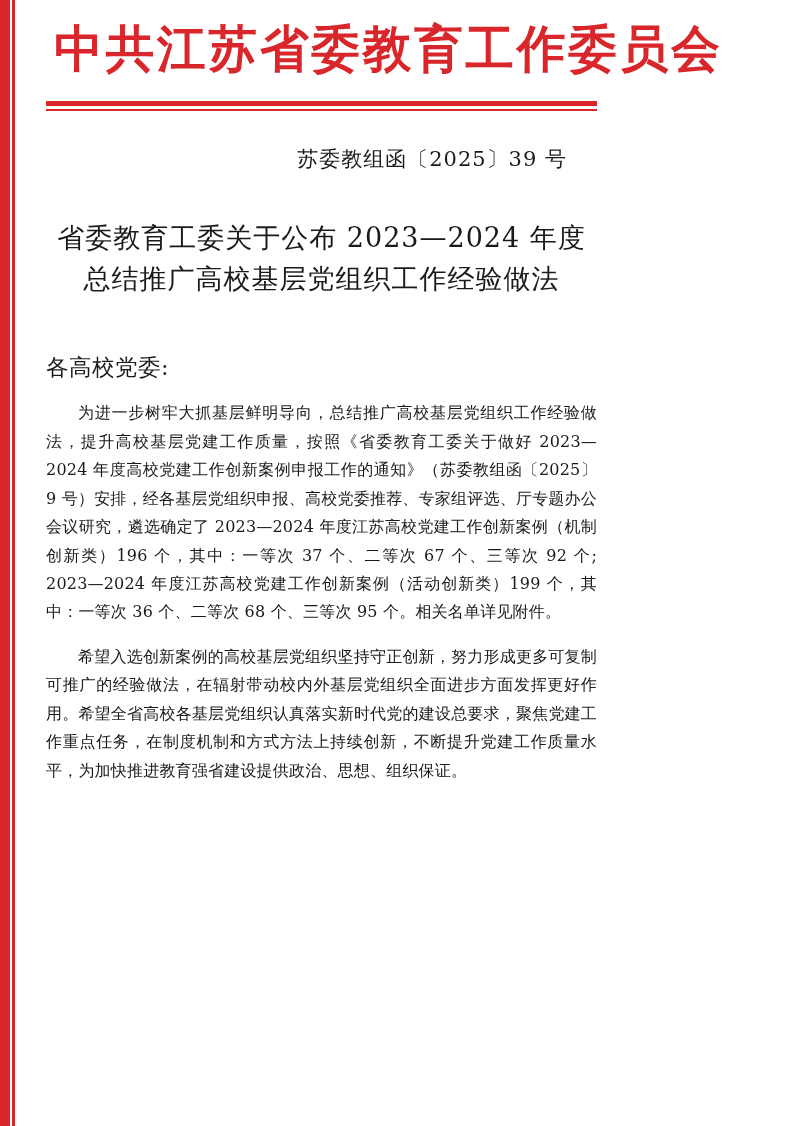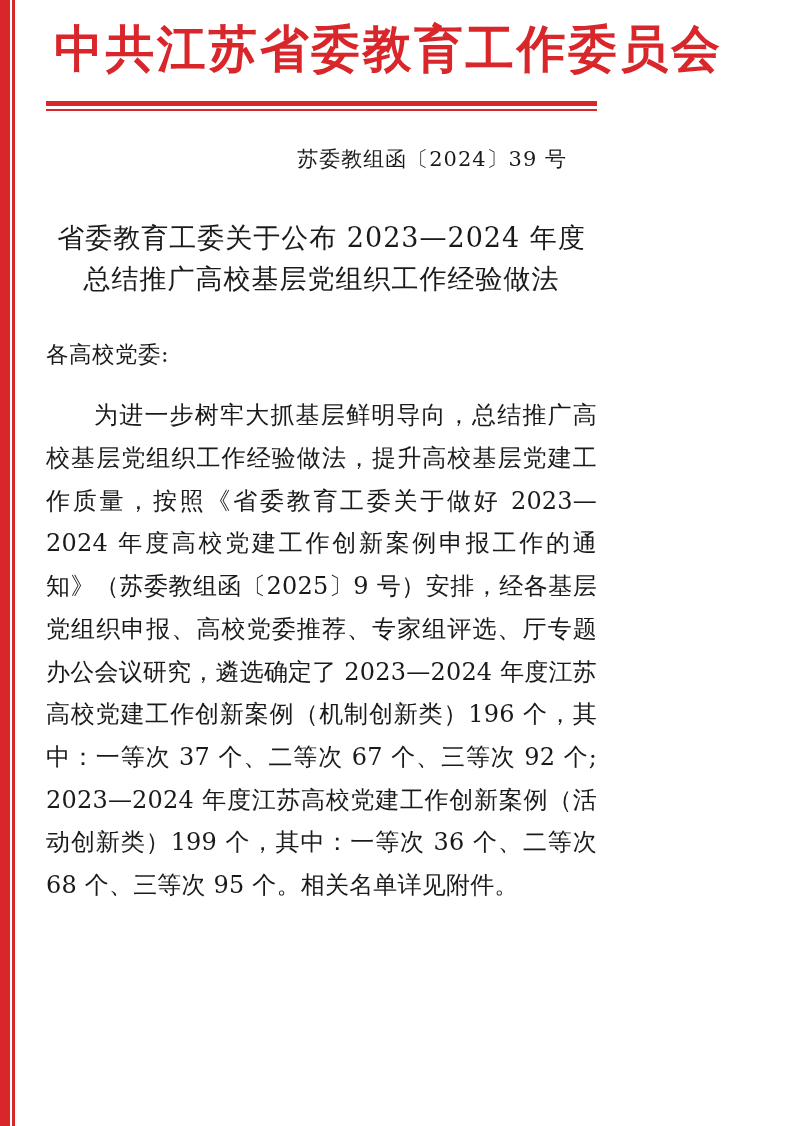--- a/index.html
+++ b/index.html
@@ -72,25 +72,25 @@
     margin-top: 44px;
     letter-spacing: 1px;
   }
   .title .line {
     display: block;
   }
 
   
   .salutation {
     font-size: 22.5px;
-    margin-top: 39px;
+    margin-top: 52px;
     letter-spacing: 0.5px;
   }
   .para {
-    font-size: 24px;
+    font-size: 16px;
     line-height: 1.78;
     text-align: justify;
     text-justify: inter-ideograph;
     text-indent: 2em;
     letter-spacing: 0.2px;
   }
 
   
   .edge-bar {
     position: absolute;
@@ -119,25 +119,26 @@
 
   <div class="letterhead">
     <div class="letterhead-title">中共江苏省委教育工作委员会</div>
   </div>
 
   <div class="rule-wrap">
     <div class="rule-thick"></div>
     <div class="rule-thin"></div>
   </div>
 
-  <div class="docnum">苏委教组函〔2024〕39 号</div>
+  <div class="docnum">苏委教组函〔2025〕39 号</div>
 
   <div class="title">
     <span class="line">省委教育工委关于公布 2023—2024 年度</span>
     <span class="line">总结推广高校基层党组织工作经验做法</span>
   </div>
 
   <div class="salutation">各高校党委:</div>
 
   <p class="para">为进一步树牢大抓基层鲜明导向，总结推广高校基层党组织工作经验做法，提升高校基层党建工作质量，按照《省委教育工委关于做好 2023—2024 年度高校党建工作创新案例申报工作的通知》（苏委教组函〔2025〕9 号）安排，经各基层党组织申报、高校党委推荐、专家组评选、厅专题办公会议研究，遴选确定了 2023—2024 年度江苏高校党建工作创新案例（机制创新类）196 个，其中：一等次 37 个、二等次 67 个、三等次 92 个; 2023—2024 年度江苏高校党建工作创新案例（活动创新类）199 个，其中：一等次 36 个、二等次 68 个、三等次 95 个。相关名单详见附件。</p>
 
+  <p class="para">希望入选创新案例的高校基层党组织坚持守正创新，努力形成更多可复制可推广的经验做法，在辐射带动校内外基层党组织全面进步方面发挥更好作用。希望全省高校各基层党组织认真落实新时代党的建设总要求，聚焦党建工作重点任务，在制度机制和方式方法上持续创新，不断提升党建工作质量水平，为加快推进教育强省建设提供政治、思想、组织保证。</p>
 
 </div>
 
 </body></html>

